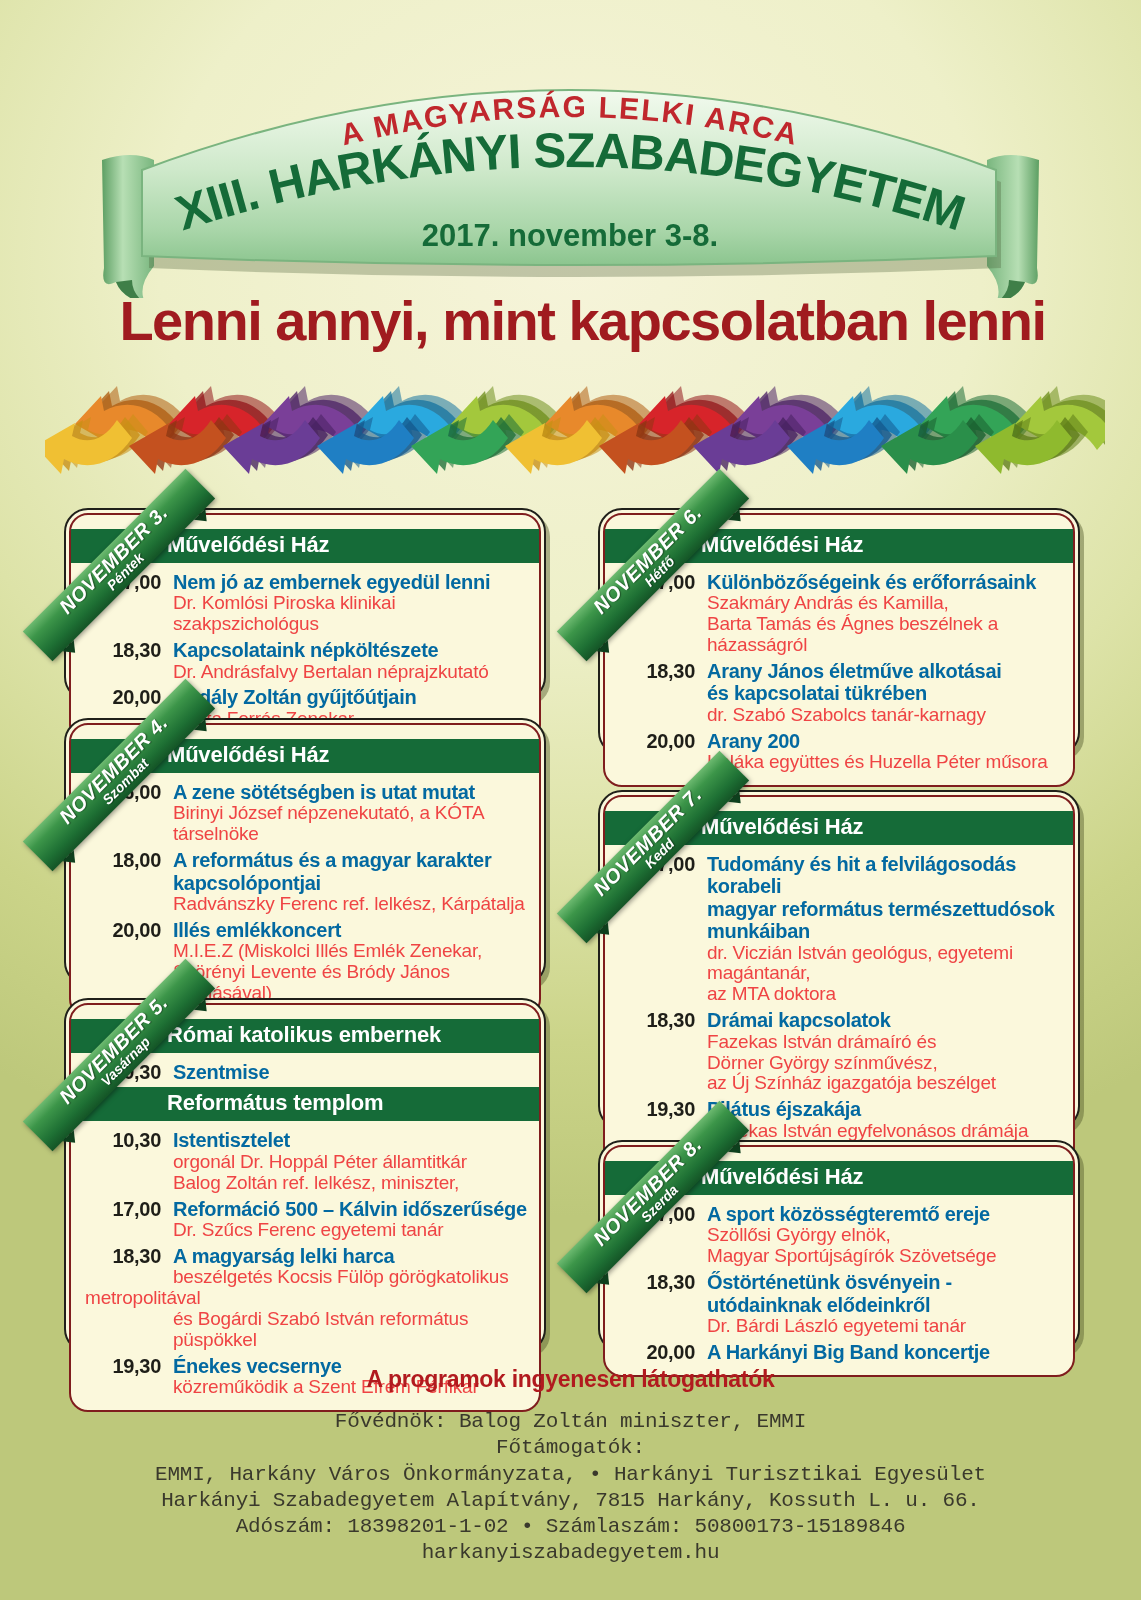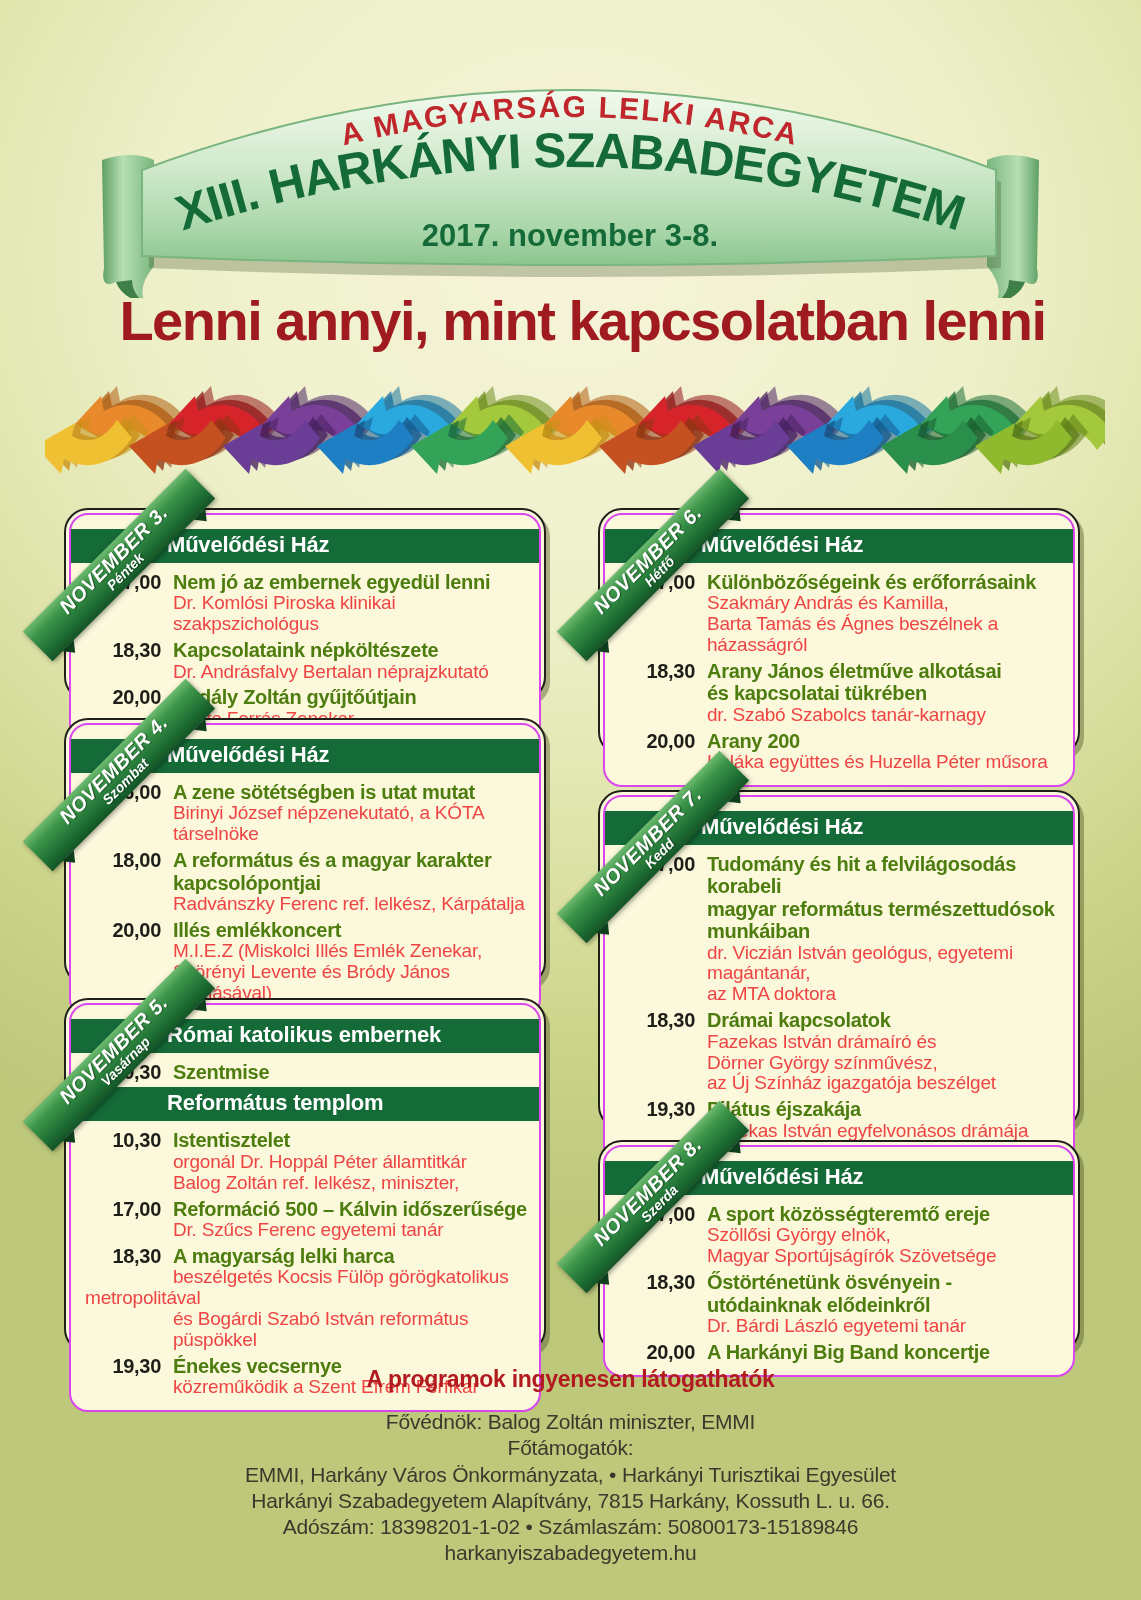--- a/index.html
+++ b/index.html
@@ -33,21 +33,21 @@
   .day-box{
     position:absolute;
     background:#fbf8dc;
     border:2px solid #20201a;
     border-radius:24px;
     box-shadow:4px 5px 0 rgba(85,90,45,.45);
     padding:3px;
     box-sizing:border-box;
   }
   .box-inner{
-    border:2px solid #d946ef;
+    border:2px solid #7f1d1d;
     border-radius:19px;
     min-height:100%;
     box-sizing:border-box;
     padding:12px 0 8px 0;
     background:#fbf8dc;
   }
   .box-0{left:64px;  top:508px; width:482px; height:193px;}
   .box-1{left:64px;  top:718px; width:482px; height:268px;}
   .box-2{left:64px;  top:998px; width:482px; height:355px;}
   .box-3{left:598px; top:508px; width:482px; height:248px;}
@@ -62,21 +62,21 @@
   }
   .event{
     display:grid;grid-template-columns:50px 1fr;column-gap:12px;
     padding:0 12px 0 40px;margin-bottom:4px;
   }
   .event-time{
     font-weight:bold;font-size:20px;color:#1e1e18;
     letter-spacing:-0.3px;line-height:1.12;text-align:right;
   }
   .event-title{
-    font-weight:bold;font-size:20px;color:#4d7c0f;
+    font-weight:bold;font-size:20px;color:#0369a1;
     letter-spacing:-0.3px;line-height:1.12;
   }
   .event-detail{
     font-size:19px;color:#ef4444;line-height:1.1;letter-spacing:-0.2px;
   }
   .event-detail.outdent{margin-left:-88px;}
 
   
   .ribbon{
     position:absolute;top:34px;left:-62px;width:230px;
@@ -96,21 +96,21 @@
   .ribbon-date{font-size:20px;font-weight:bold;letter-spacing:.5px;line-height:1.05;
     text-shadow:1px 1px 1px rgba(0,0,0,.35);}
   .ribbon-day{font-size:14px;font-weight:bold;line-height:1.0;margin-top:-1px;
     text-shadow:1px 1px 1px rgba(0,0,0,.35);}
 
   
   #footer{position:absolute;left:0;top:1366px;width:100%;text-align:center;color:#3a392c;}
   #footer .notice{
     color:#b11a1e;font-weight:bold;font-size:23px;letter-spacing:-0.3px;margin-bottom:16px;
   }
-  #footer .fline{font-size:21px;line-height:1.25;letter-spacing:-0.2px;}
+  #footer .fline{font-size:21px;line-height:1.25;letter-spacing:-0.2px;font-family:Liberation Mono, monospace;}
 </style>
 </head>
 <body>
 
 <div id="poster">
 
   <div id="banner">
     <svg width="965" height="240" viewBox="0 0 965 240">
       <defs>
         <linearGradient id="bandGrad" x1="0" y1="0" x2="0" y2="1">

